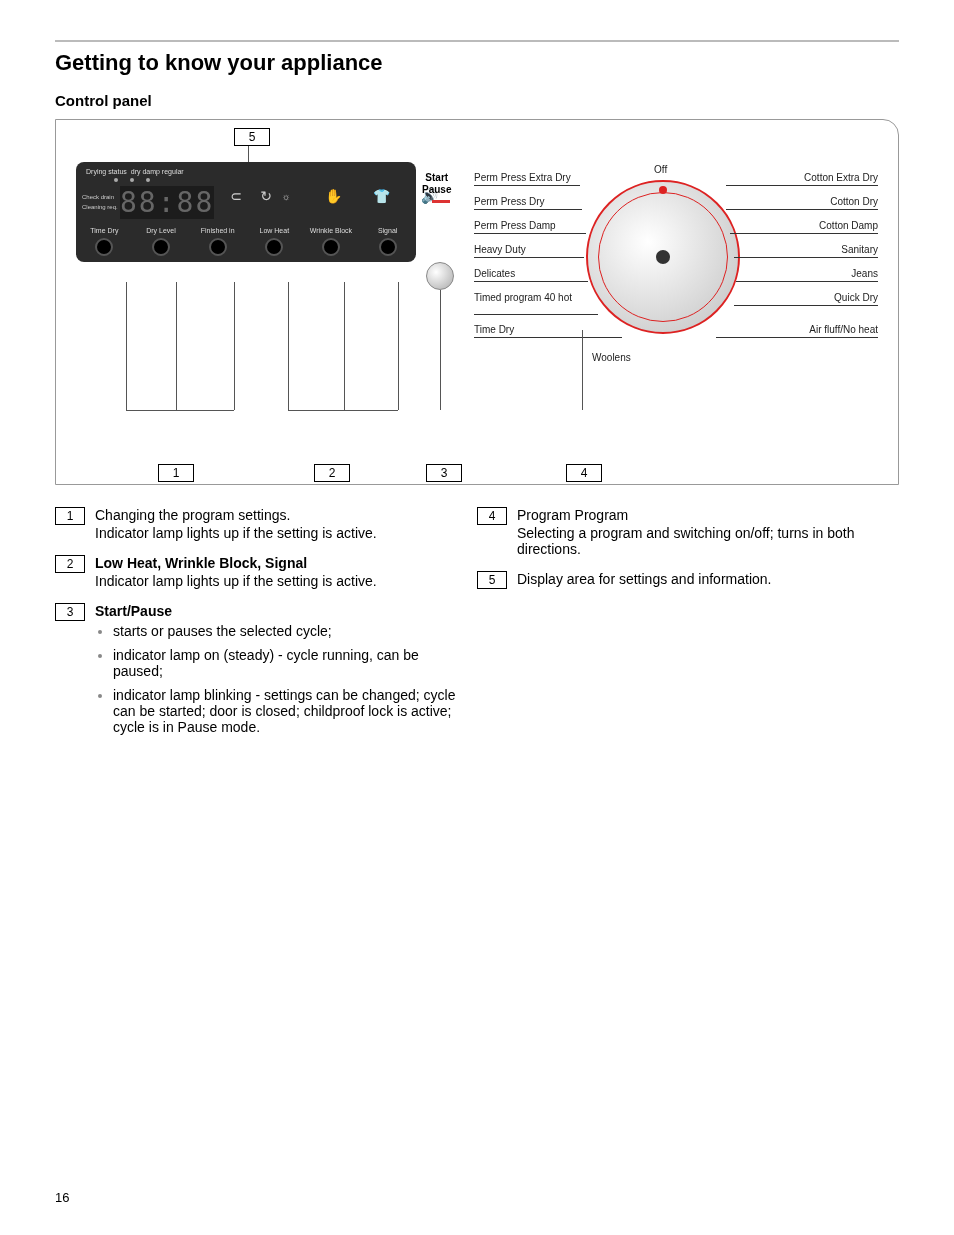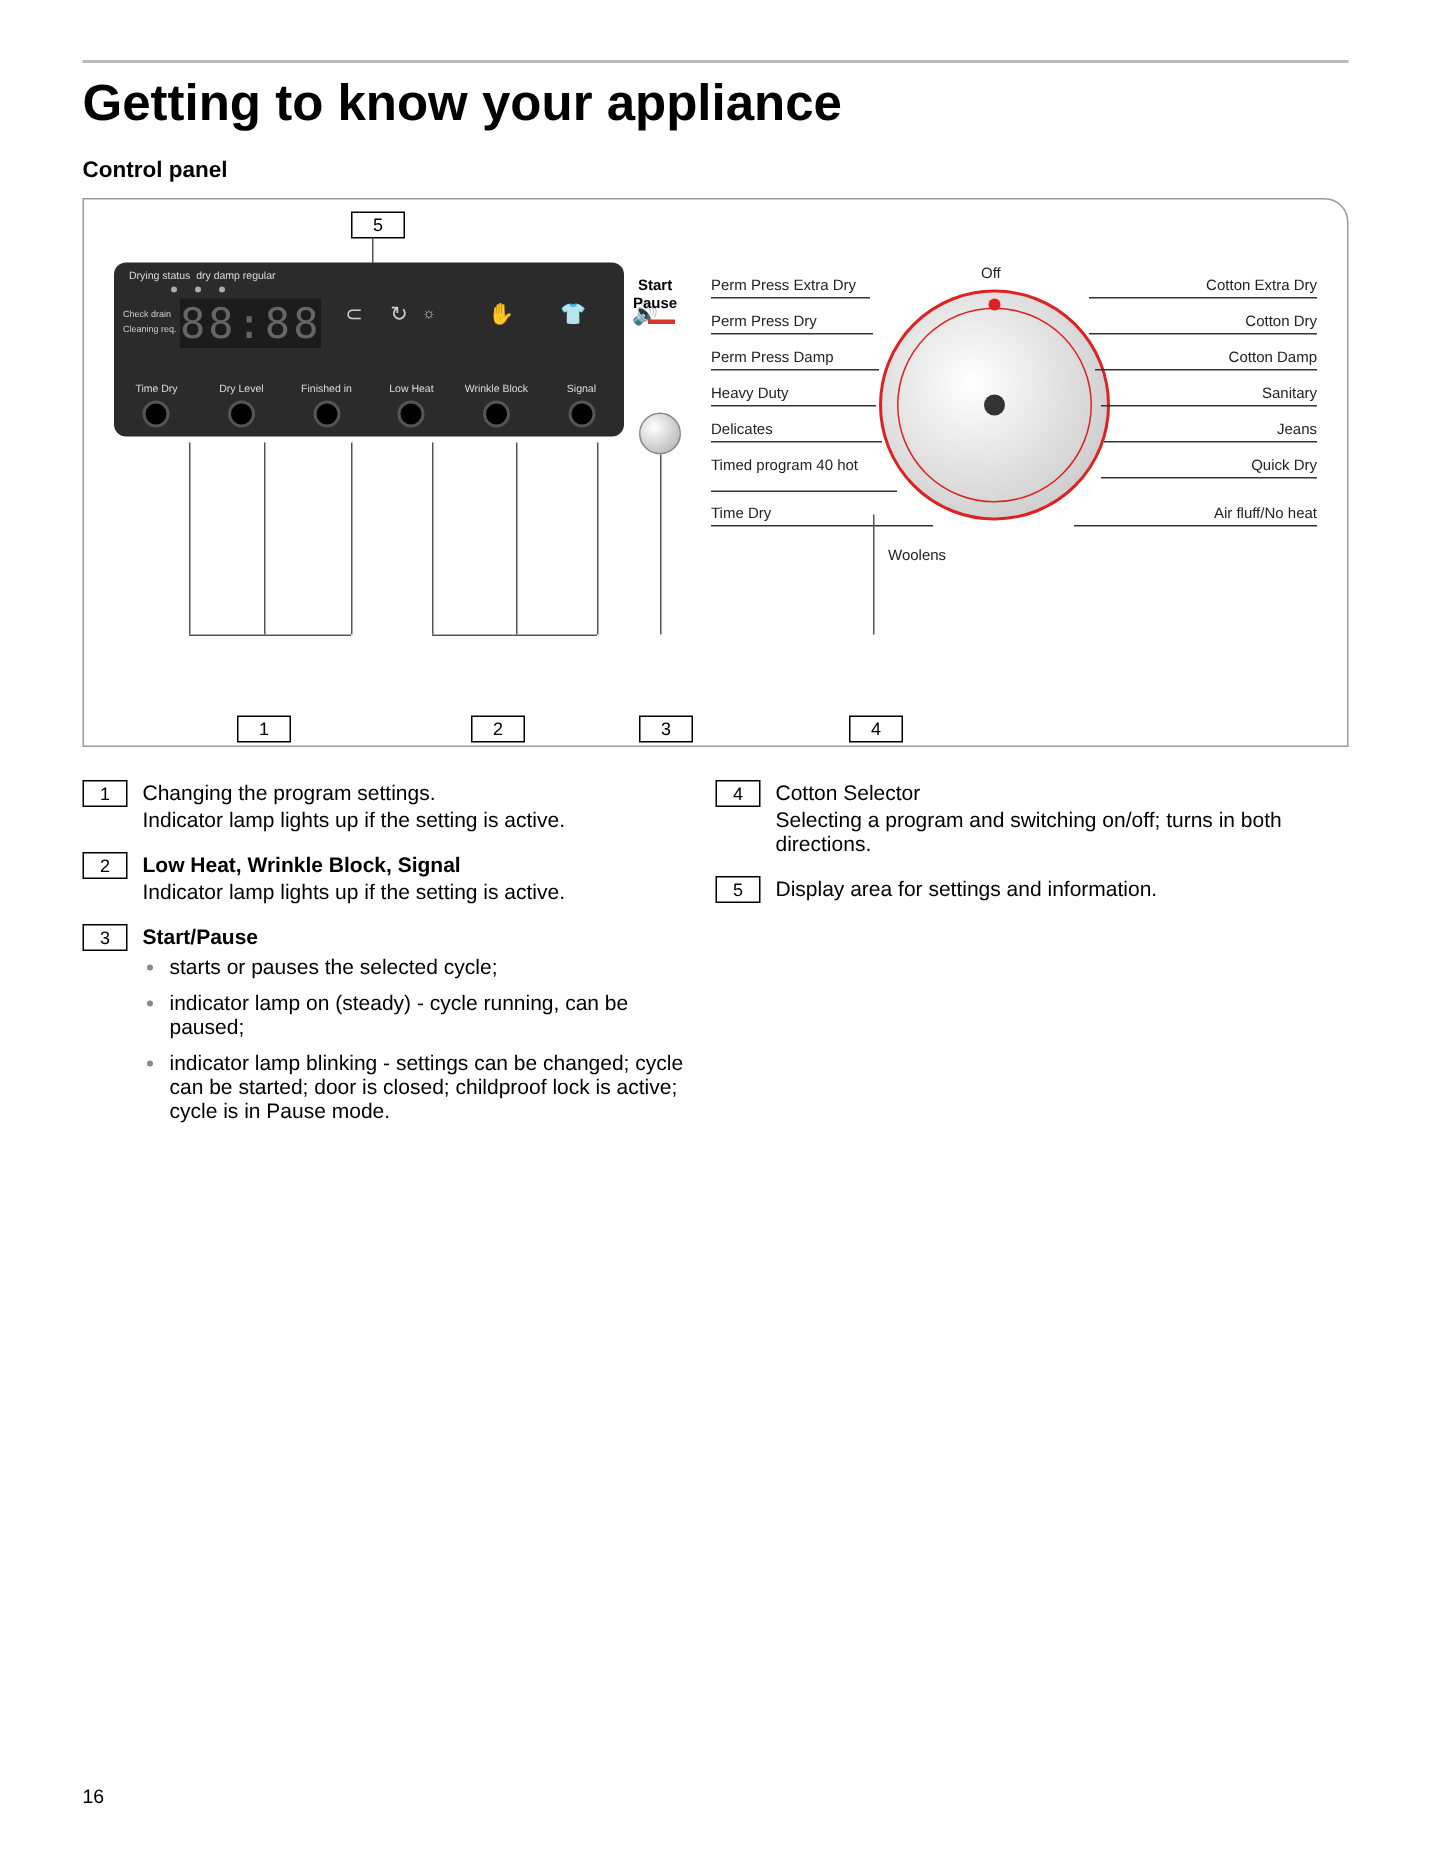--- a/index.html
+++ b/index.html
@@ -9,21 +9,21 @@
     color: #000;
     background: #fff;
     width: 954px;
     box-sizing: border-box;
   }
   .top-rule {
     border-top: 2px solid #bbb;
     margin-bottom: 8px;
   }
   h1 {
-    font-size: 34px;
+    font-size: 22px;
     font-weight: bold;
     margin: 4px 0 16px 0;
   }
   h2 {
     font-size: 15px;
     font-weight: bold;
     margin: 0 0 10px 0;
   }
   .diagram-box {
     border: 1px solid #999;
@@ -41,21 +41,21 @@
     padding: 0 4px;
     background: #fff;
     line-height: 16px;
   }
   
   .display-panel {
     position: absolute;
     left: 20px;
     top: 42px;
     width: 340px;
-    height: 116px;
+    height: 100px;
     background: #2b2b2b;
     border-radius: 8px;
     color: #fff;
     font-size: 7px;
   }
   .disp-top-labels {
     position: absolute;
     top: 6px; left: 10px;
     font-size: 7px;
     color:#ddd;
@@ -398,21 +398,21 @@
           <li>indicator lamp on (steady) - cycle running, can be paused;</li>
           <li>indicator lamp blinking - settings can be changed; cycle can be started; door is closed; childproof lock is active; cycle is in Pause mode.</li>
         </ul>
       </div>
     </div>
   </div>
   <div class="legend-col">
     <div class="legend-item">
       <div class="legend-num">4</div>
       <div class="legend-body">
-        <p><span>Cotton Selector</span></p>
+        <p><span>Program Program</span></p>
         <p>Selecting a program and switching on/off; turns in both directions.</p>
       </div>
     </div>
     <div class="legend-item">
       <div class="legend-num">5</div>
       <div class="legend-body">
         <p>Display area for settings and information.</p>
       </div>
     </div>
   </div>

